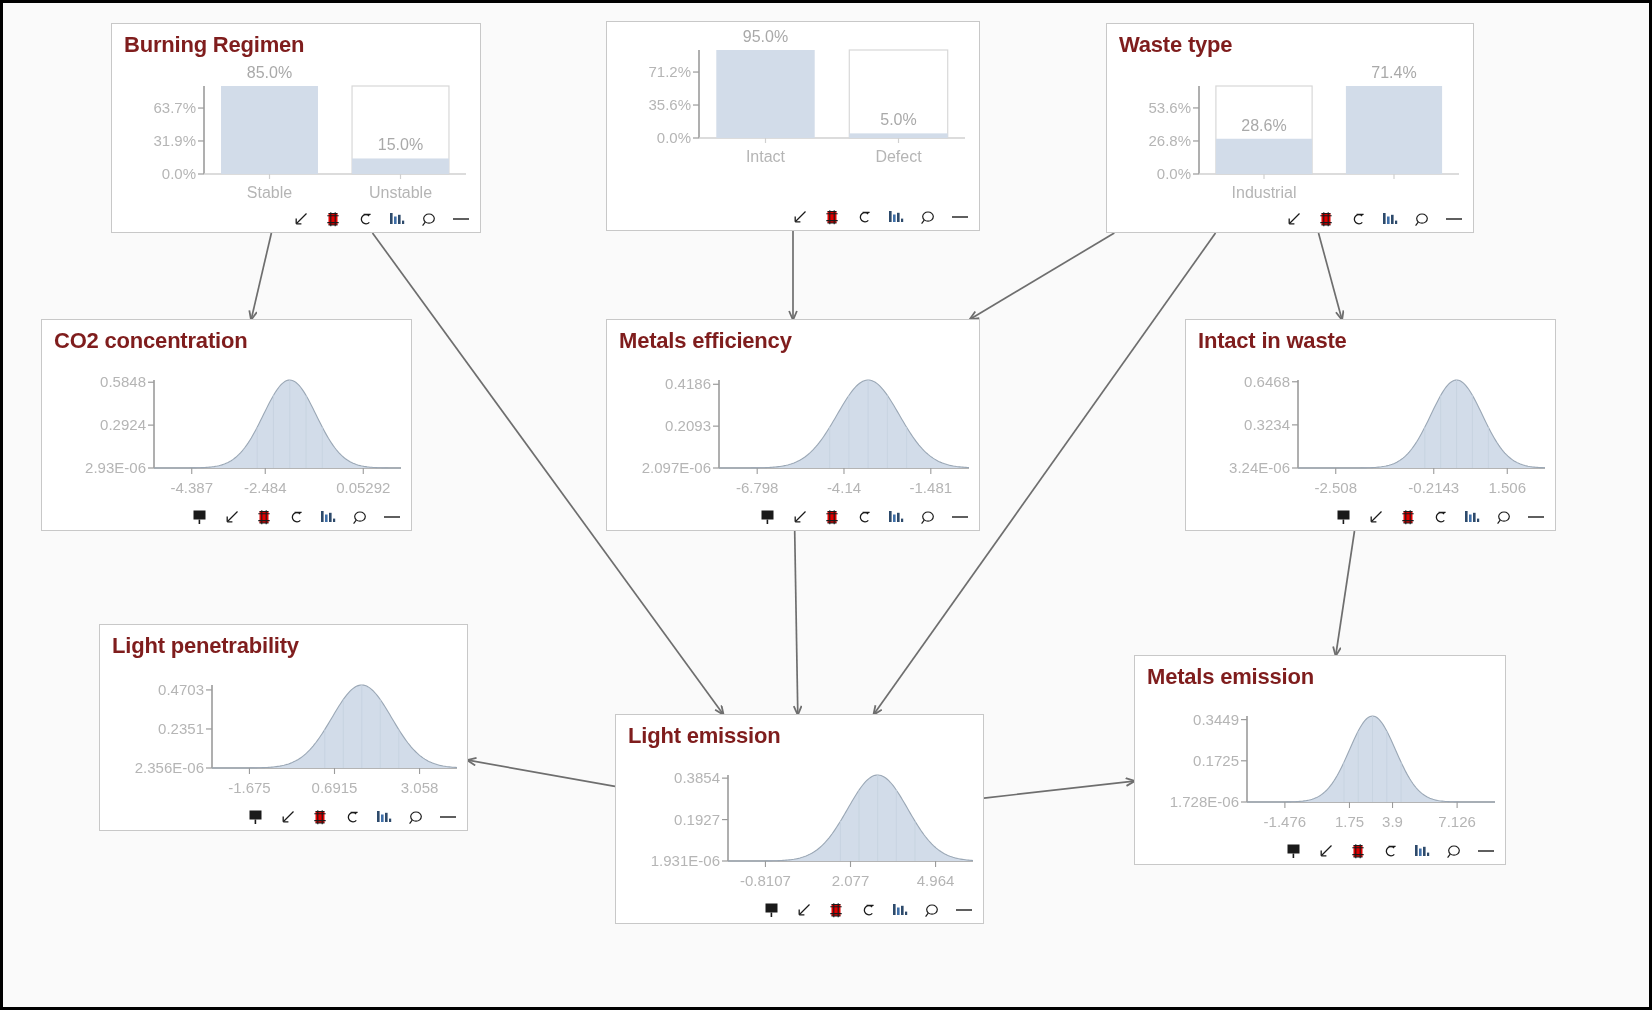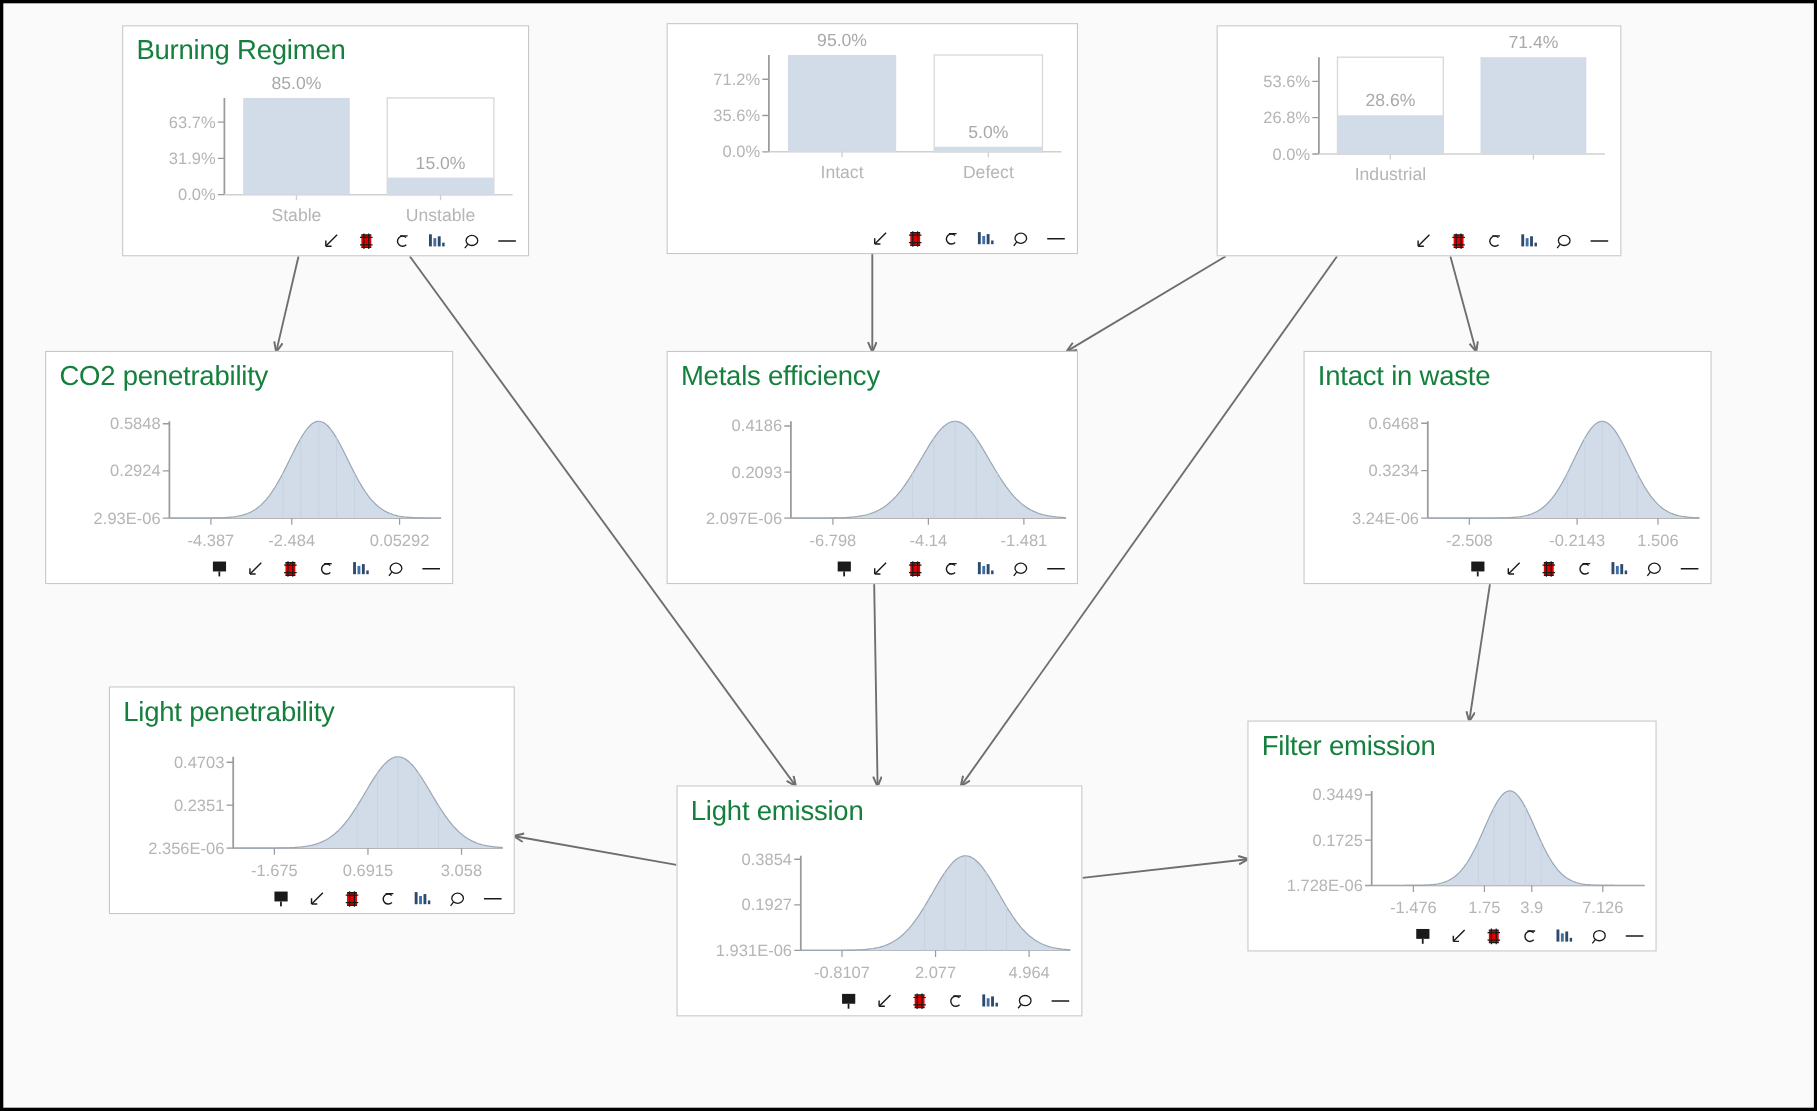--- a/index.html
+++ b/index.html
@@ -24,23 +24,23 @@
     z-index: 1;
   }
   .node {
     position: absolute;
     background: #ffffff;
     border: 1px solid #c8c8c8;
     box-sizing: border-box;
     z-index: 2;
   }
   .node-title {
-    font-size: 25px;
-    font-weight: normal;
-    color: #15803d;
+    font-size: 22px;
+    font-weight: bold;
+    color: #7f1d1d;
     padding: 8px 0 0 12px;
     letter-spacing: -0.2px;
     white-space: nowrap;
   }
   .plot-wrap {
     position: relative;
     width: 100%;
   }
   .plot-svg { display: block; }
   .toolbar {
@@ -211,20 +211,21 @@
             </svg>
           </span>
           <span class="tb-icon">
             <svg width="18" height="8" viewBox="0 0 18 8">
               <path d="M1,4 L17,4" stroke="#1a1a1a" stroke-width="1.4"></path>
             </svg>
           </span>
         </div>
       </div>
       <div class="node" style="left: 1103px; top: 20px; width: 368px; height: 210px;">
+        <div class="node-title">Waste type</div>
         <div class="plot-wrap">
           <svg class="plot-svg" width="366" height="150" viewBox="0 0 366 150">
             <text class="axlabel" x="84" y="54.93837535014006" text-anchor="end">53.6%</text>
             <path d="M86,49.93837535014006 L92,49.93837535014006" stroke="#9b9b9b" stroke-width="1.2"></path>
             <text class="axlabel" x="84" y="87.96918767507003" text-anchor="end">26.8%</text>
             <path d="M86,82.96918767507003 L92,82.96918767507003" stroke="#9b9b9b" stroke-width="1.2"></path>
             <text class="axlabel" x="84" y="121" text-anchor="end">0.0%</text>
             <path d="M86,116 L92,116" stroke="#9b9b9b" stroke-width="1.2"></path>
             <path d="M92,28 L92,116" stroke="#9b9b9b" stroke-width="1.6"></path>
             <path d="M92,116 L352,116" stroke="#d0d0d0" stroke-width="1.4"></path>
@@ -274,21 +275,21 @@
             </svg>
           </span>
           <span class="tb-icon">
             <svg width="18" height="8" viewBox="0 0 18 8">
               <path d="M1,4 L17,4" stroke="#1a1a1a" stroke-width="1.4"></path>
             </svg>
           </span>
         </div>
       </div>
       <div class="node" style="left: 38px; top: 316px; width: 371px; height: 212px;">
-        <div class="node-title">CO2 penetrability</div>
+        <div class="node-title">CO2 concentration</div>
         <div class="plot-wrap">
           <svg class="plot-svg" width="369" height="152" viewBox="0 0 369 152">
             <text class="axlabel" x="104" y="33.22933333333333" text-anchor="end">0.5848</text>
             <path d="M106,28.22933333333333 L112,28.22933333333333" stroke="#9b9b9b" stroke-width="1.2"></path>
             <text class="axlabel" x="104" y="76.11466666666666" text-anchor="end">0.2924</text>
             <path d="M106,71.11466666666666 L112,71.11466666666666" stroke="#9b9b9b" stroke-width="1.2"></path>
             <text class="axlabel" x="104" y="119" text-anchor="end">2.93E-06</text>
             <path d="M106,114 L112,114" stroke="#9b9b9b" stroke-width="1.2"></path>
             <path d="M112,26 L112,114" stroke="#9b9b9b" stroke-width="1.6"></path>
             <path d="M112,114 L359,114" stroke="#9b9b9b" stroke-width="1.3"></path>
@@ -649,21 +650,21 @@
             </svg>
           </span>
           <span class="tb-icon">
             <svg width="18" height="8" viewBox="0 0 18 8">
               <path d="M1,4 L17,4" stroke="#1a1a1a" stroke-width="1.4"></path>
             </svg>
           </span>
         </div>
       </div>
       <div class="node" style="left: 1131px; top: 652px; width: 372px; height: 210px;">
-        <div class="node-title">Filter emission</div>
+        <div class="node-title">Metals emission</div>
         <div class="plot-wrap">
           <svg class="plot-svg" width="370" height="150" viewBox="0 0 370 150">
             <text class="axlabel" x="104" y="34.60722222222222" text-anchor="end">0.3449</text>
             <path d="M106,29.60722222222222 L112,29.60722222222222" stroke="#9b9b9b" stroke-width="1.2"></path>
             <text class="axlabel" x="104" y="75.79166666666667" text-anchor="end">0.1725</text>
             <path d="M106,70.79166666666667 L112,70.79166666666667" stroke="#9b9b9b" stroke-width="1.2"></path>
             <text class="axlabel" x="104" y="117" text-anchor="end">1.728E-06</text>
             <path d="M106,112 L112,112" stroke="#9b9b9b" stroke-width="1.2"></path>
             <path d="M112,26 L112,112" stroke="#9b9b9b" stroke-width="1.6"></path>
             <path d="M112,112 L360,112" stroke="#9b9b9b" stroke-width="1.3"></path>

